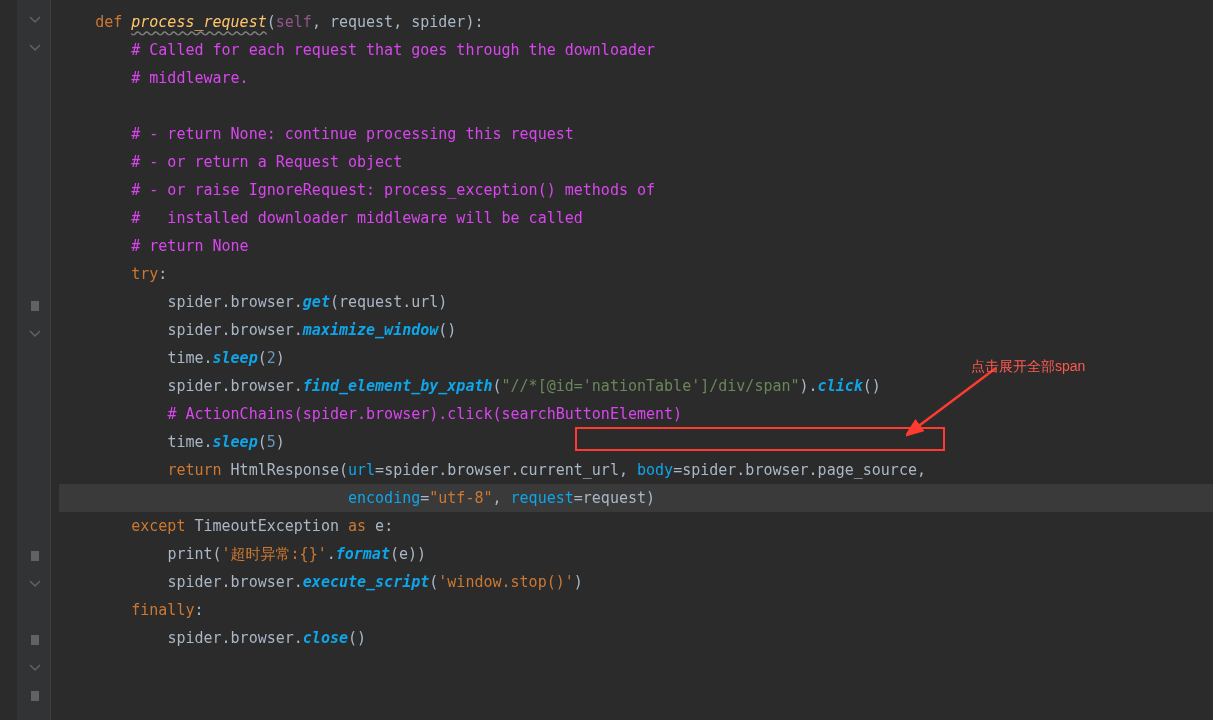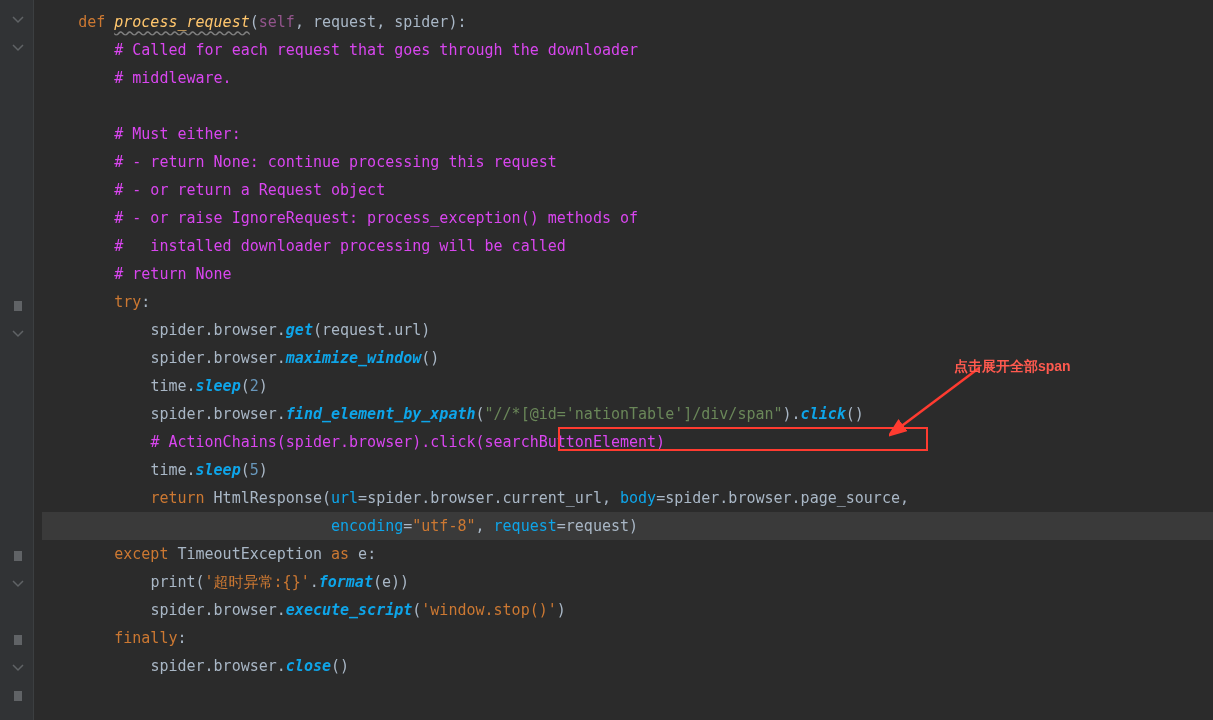--- a/index.html
+++ b/index.html
@@ -8,20 +8,21 @@
     height: 720px;
     background: #2b2b2b;
     font-family: 'Menlo', 'Consolas', 'DejaVu Sans Mono', monospace;
     font-size: 15px;
     overflow: hidden;
     color: #a9b7c6;
   }
   .editor {
     display: flex;
     height: 100%;
+    margin-left: 17px;
   }
   .gutter {
     width: 34px;
     background: #313335;
     flex-shrink: 0;
     position: relative;
     border-right: 1px solid #3c3f41;
   }
   .gutter-icon {
     position: absolute;
@@ -121,25 +122,24 @@
       </svg>
   </div>
 
   <div class="code-area">
 
     <div class="line">    <span class="kw">def </span><span class="fn warn-underline">process_request</span><span class="punct">(</span><span class="self">self</span><span class="punct">, </span><span class="param">request</span><span class="punct">, </span><span class="param">spider</span><span class="punct">):</span></div>
 
     <div class="line">        <span class="comment"># Called for each request that goes through the downloader</span></div>
     <div class="line">        <span class="comment"># middleware.</span></div>
     <div class="line"> </div>
-    <div class="line">        <span class="comment"># Must either:</span></div>
     <div class="line">        <span class="comment"># - return None: continue processing this request</span></div>
     <div class="line">        <span class="comment"># - or return a Request object</span></div>
     <div class="line">        <span class="comment"># - or raise IgnoreRequest: process_exception() methods of</span></div>
-    <div class="line">        <span class="comment">#   installed downloader processing will be called</span></div>
+    <div class="line">        <span class="comment">#   installed downloader middleware will be called</span></div>
     <div class="line">        <span class="comment"># return None</span></div>
 
     <div class="line">        <span class="kw">try</span><span class="punct">:</span></div>
 
     <div class="line">            <span class="ident">spider.browser.</span><span class="method-b">get</span><span class="punct">(</span><span class="ident">request.url</span><span class="punct">)</span></div>
 
     <div class="line">            <span class="ident">spider.browser.</span><span class="method-b">maximize_window</span><span class="punct">()</span></div>
 
     <div class="line">            <span class="ident">time.</span><span class="method-b">sleep</span><span class="punct">(</span><span class="num">2</span><span class="punct">)</span></div>
 
@@ -167,16 +167,16 @@
 
     <svg class="arrow-svg" style="top:360px; left:855px; width:100px; height:80px;">
       <defs>
         <marker id="ah" markerWidth="10" markerHeight="10" refX="2" refY="3" orient="auto">
           <path d="M0,0 L0,6 L8,3 z" fill="#ff3b30"></path>
         </marker>
       </defs>
       <line x1="90" y1="8" x2="10" y2="68" stroke="#ff3b30" stroke-width="2.5" marker-end="url(#ah)"></line>
     </svg>
 
-    <div class="annotation" style="top:352px; left:920px;font-weight:bold;">点击展开全部span</div>
+    <div class="annotation" style="top:352px; left:920px;">点击展开全部span</div>
 
   </div>
 </div>
 
 </body></html>

